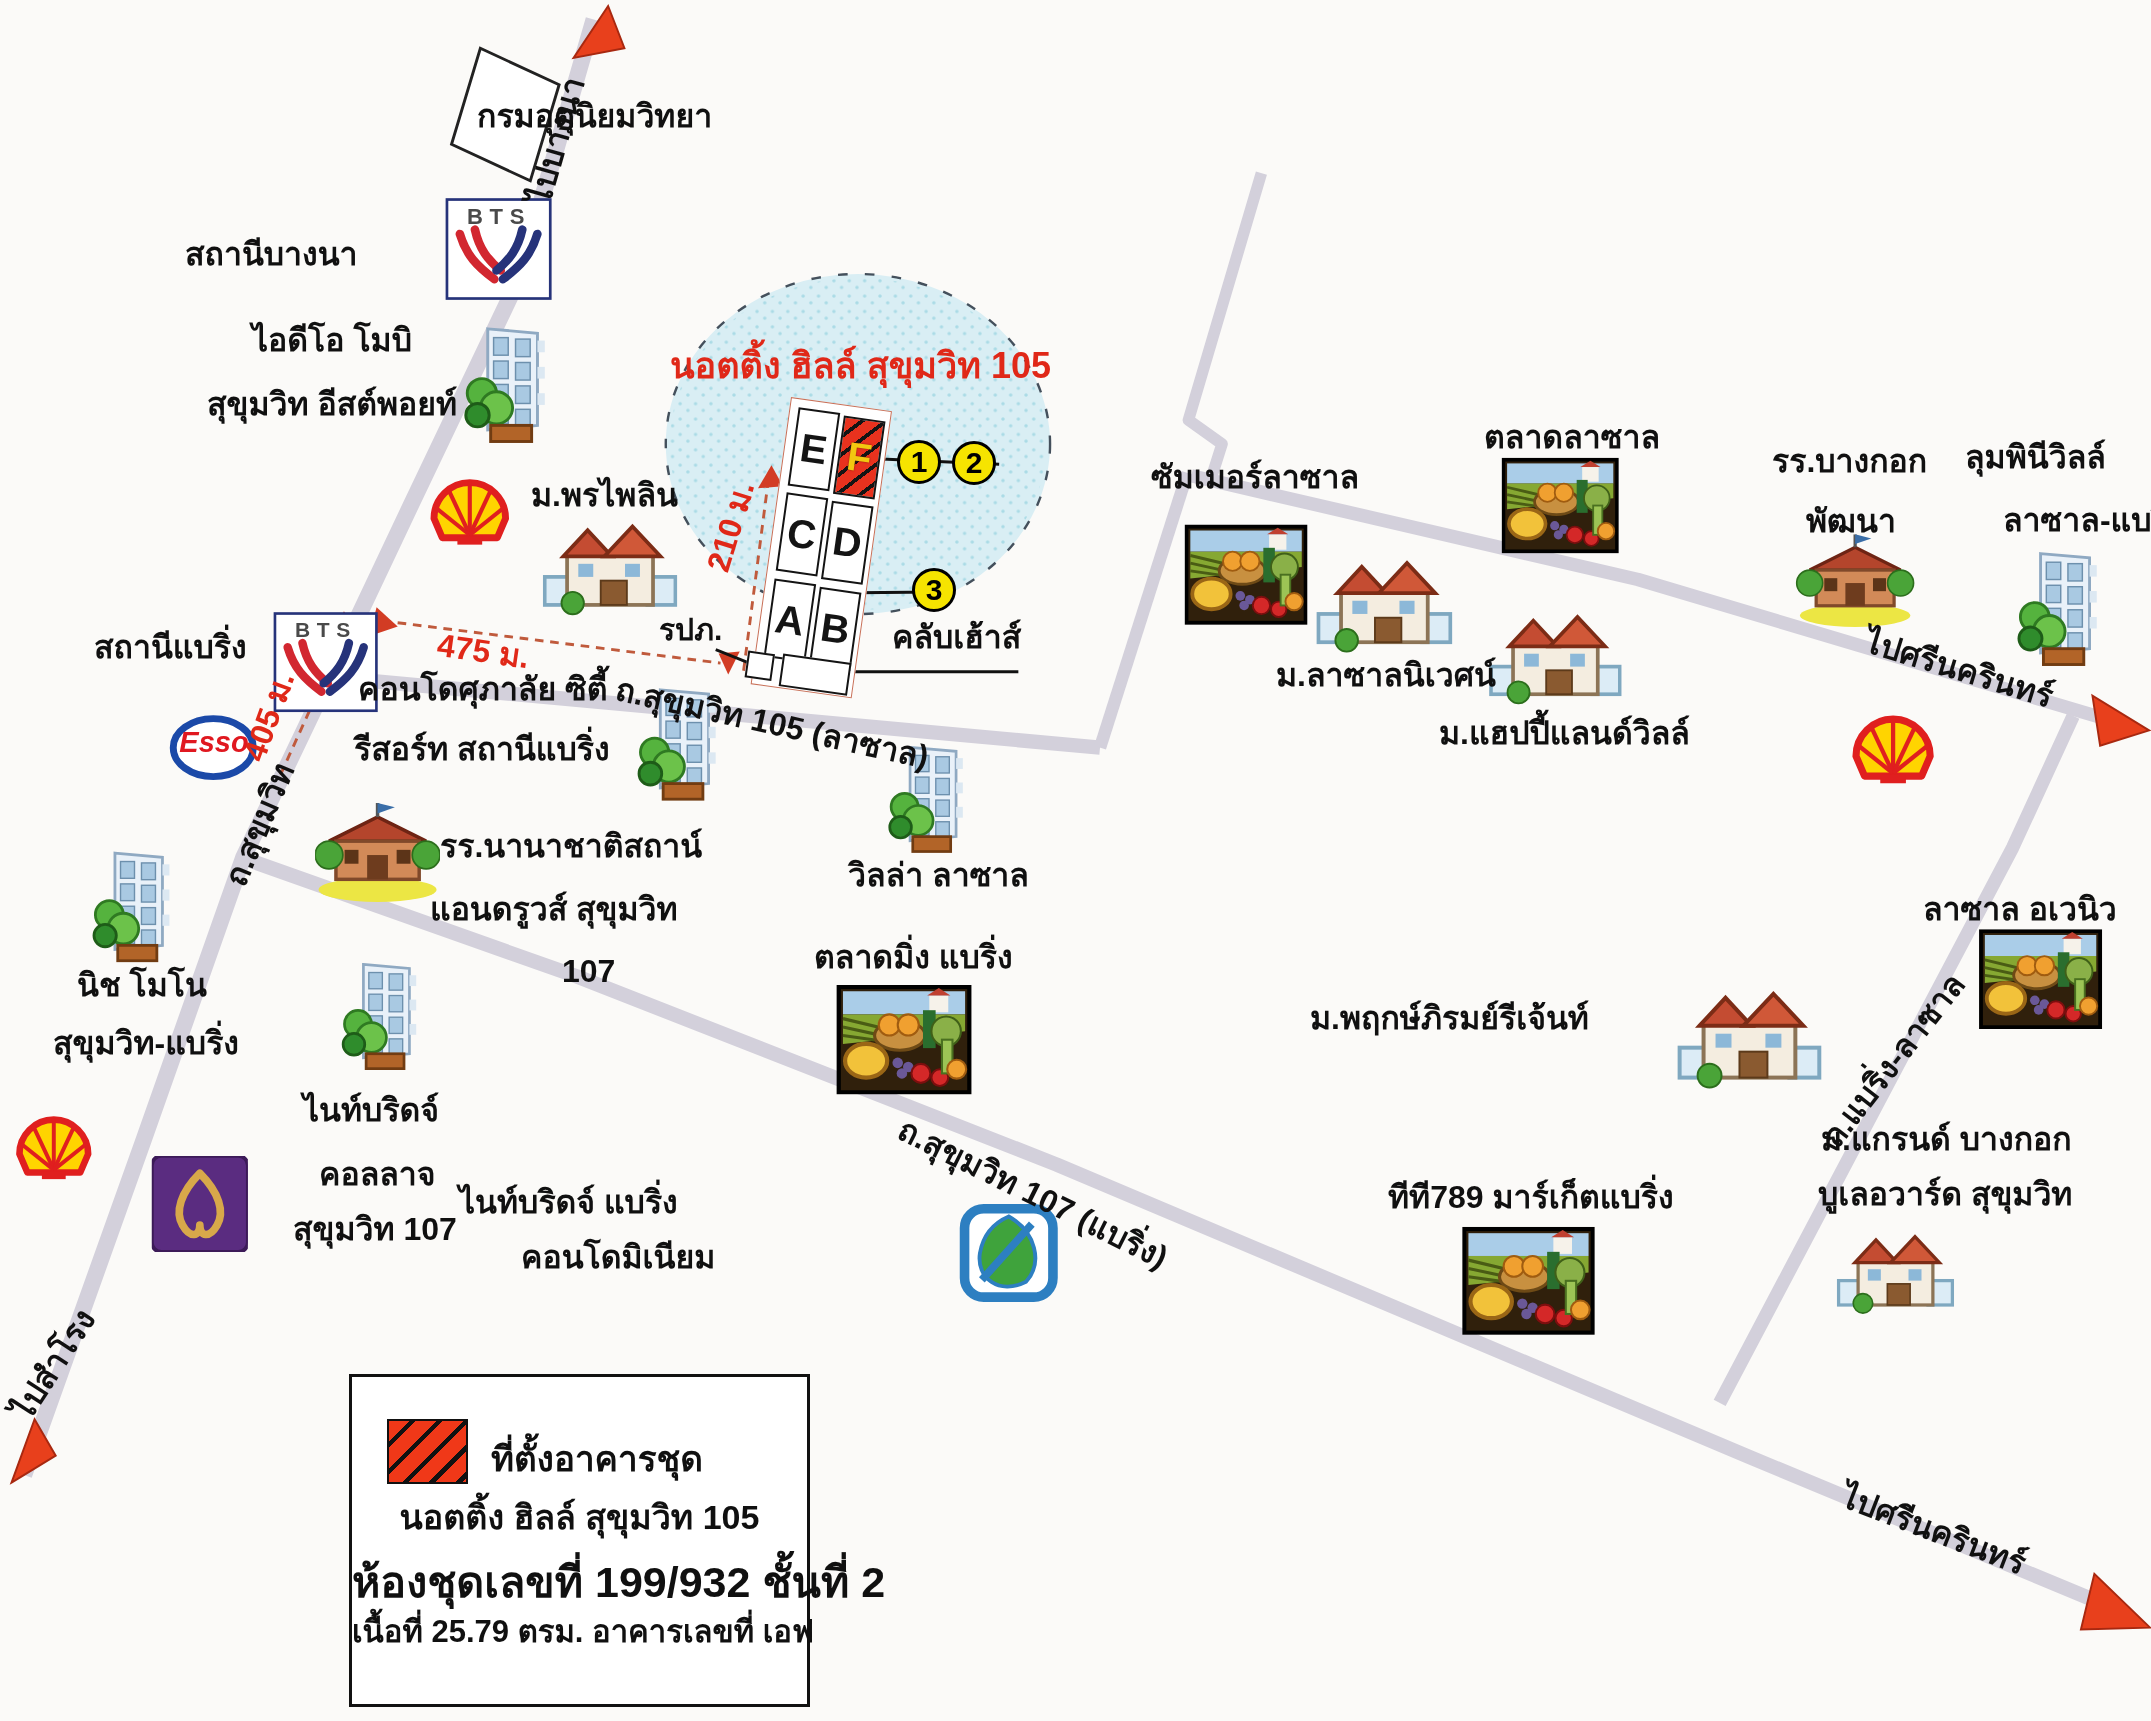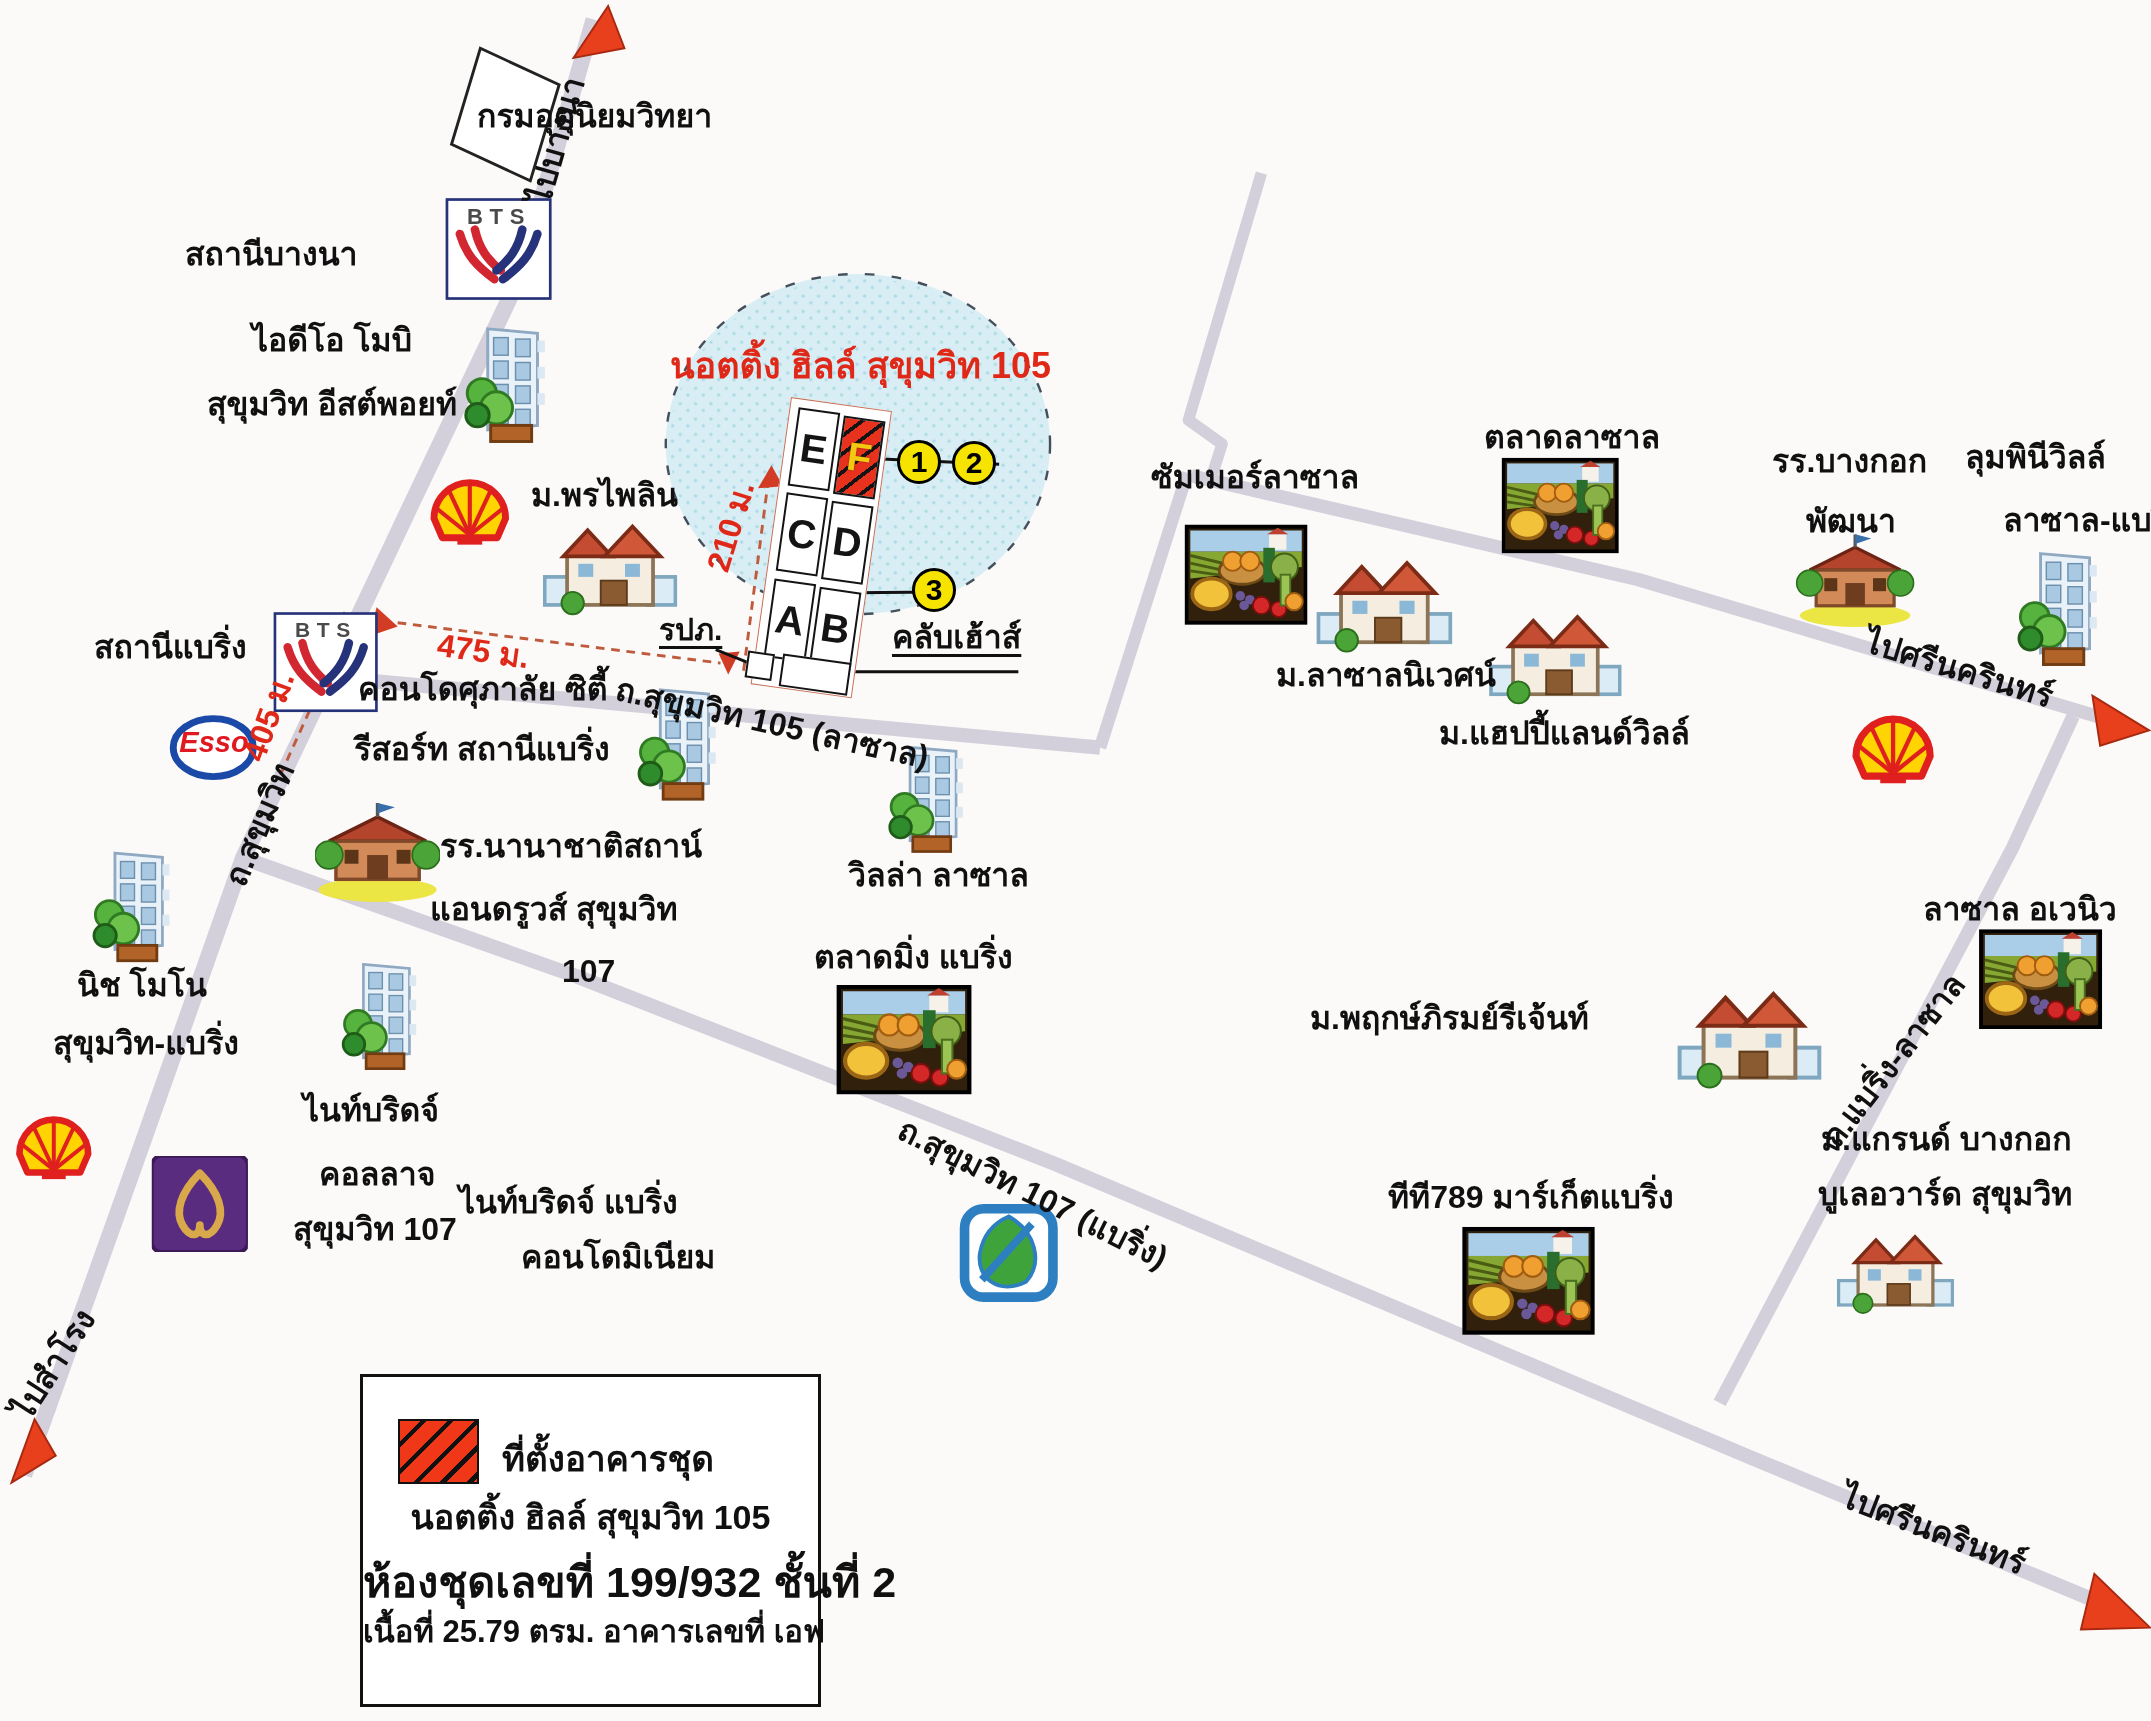--- a/index.html
+++ b/index.html
@@ -2,36 +2,36 @@
 <html><head>
 <meta charset="utf-8">
 <style>
   html,body{margin:0;padding:0;background:#f7f5f2;}
   #map{position:relative;width:2152px;height:1722px;overflow:hidden;
        font-family:"Liberation Sans","DejaVu Sans",sans-serif;background:#fbfaf8;}
   #bg{position:absolute;left:0;top:0;}
   .lbl{position:absolute;font-weight:700;font-size:32px;color:#101010;
        white-space:nowrap;line-height:1.1;}
   .red{color:#e02818;}
-  .u{text-decoration:underline;text-underline-offset:5.8px;}
+  .u{text-underline-offset:5.8px;}
   .ctr{text-align:center;}
   
   #compound{position:absolute;left:791px;top:397px;width:100px;height:288px;
             background:#ffffff;border:1.9px solid #c87058;transform:rotate(8deg);
             transform-origin:0 0;}
   .blk{position:absolute;background:#fff;border:2.9px solid #141414;
        display:flex;align-items:center;justify-content:center;
        font-weight:700;font-size:40px;color:#141414;}
   .blk.hatch{background:repeating-linear-gradient(135deg,#e8321e 0 10.6px,#141414 10.6px 14.4px);
              color:#f2c810;text-shadow:0 0 1.9px #7c1408;}
   .num-circle{position:absolute;width:38px;height:38px;border-radius:50%;
               background:#f6e400;border:3.8px solid #000;display:flex;align-items:center;
               justify-content:center;font-weight:700;font-size:30px;color:#000;}
   #legend{position:absolute;left:349px;top:1374px;width:455px;height:327px;
-          background:#fff;border:3.8px solid #111;margin-left:11px;}
+          background:#fff;border:3.8px solid #111;}
   #legend .swatch{position:absolute;left:35px;top:42px;width:77px;height:61px;
           border:2.9px solid #111;
           background:repeating-linear-gradient(135deg,#f03818 0 14.4px,#111 14.4px 19px);}
   #legend .lg{position:absolute;font-weight:700;font-size:32px;color:#101010;white-space:nowrap;}
   .brand-txt{position:absolute;font-weight:700;text-align:center;}
 </style>
 </head>
 <body>
 
 <div id="map">

